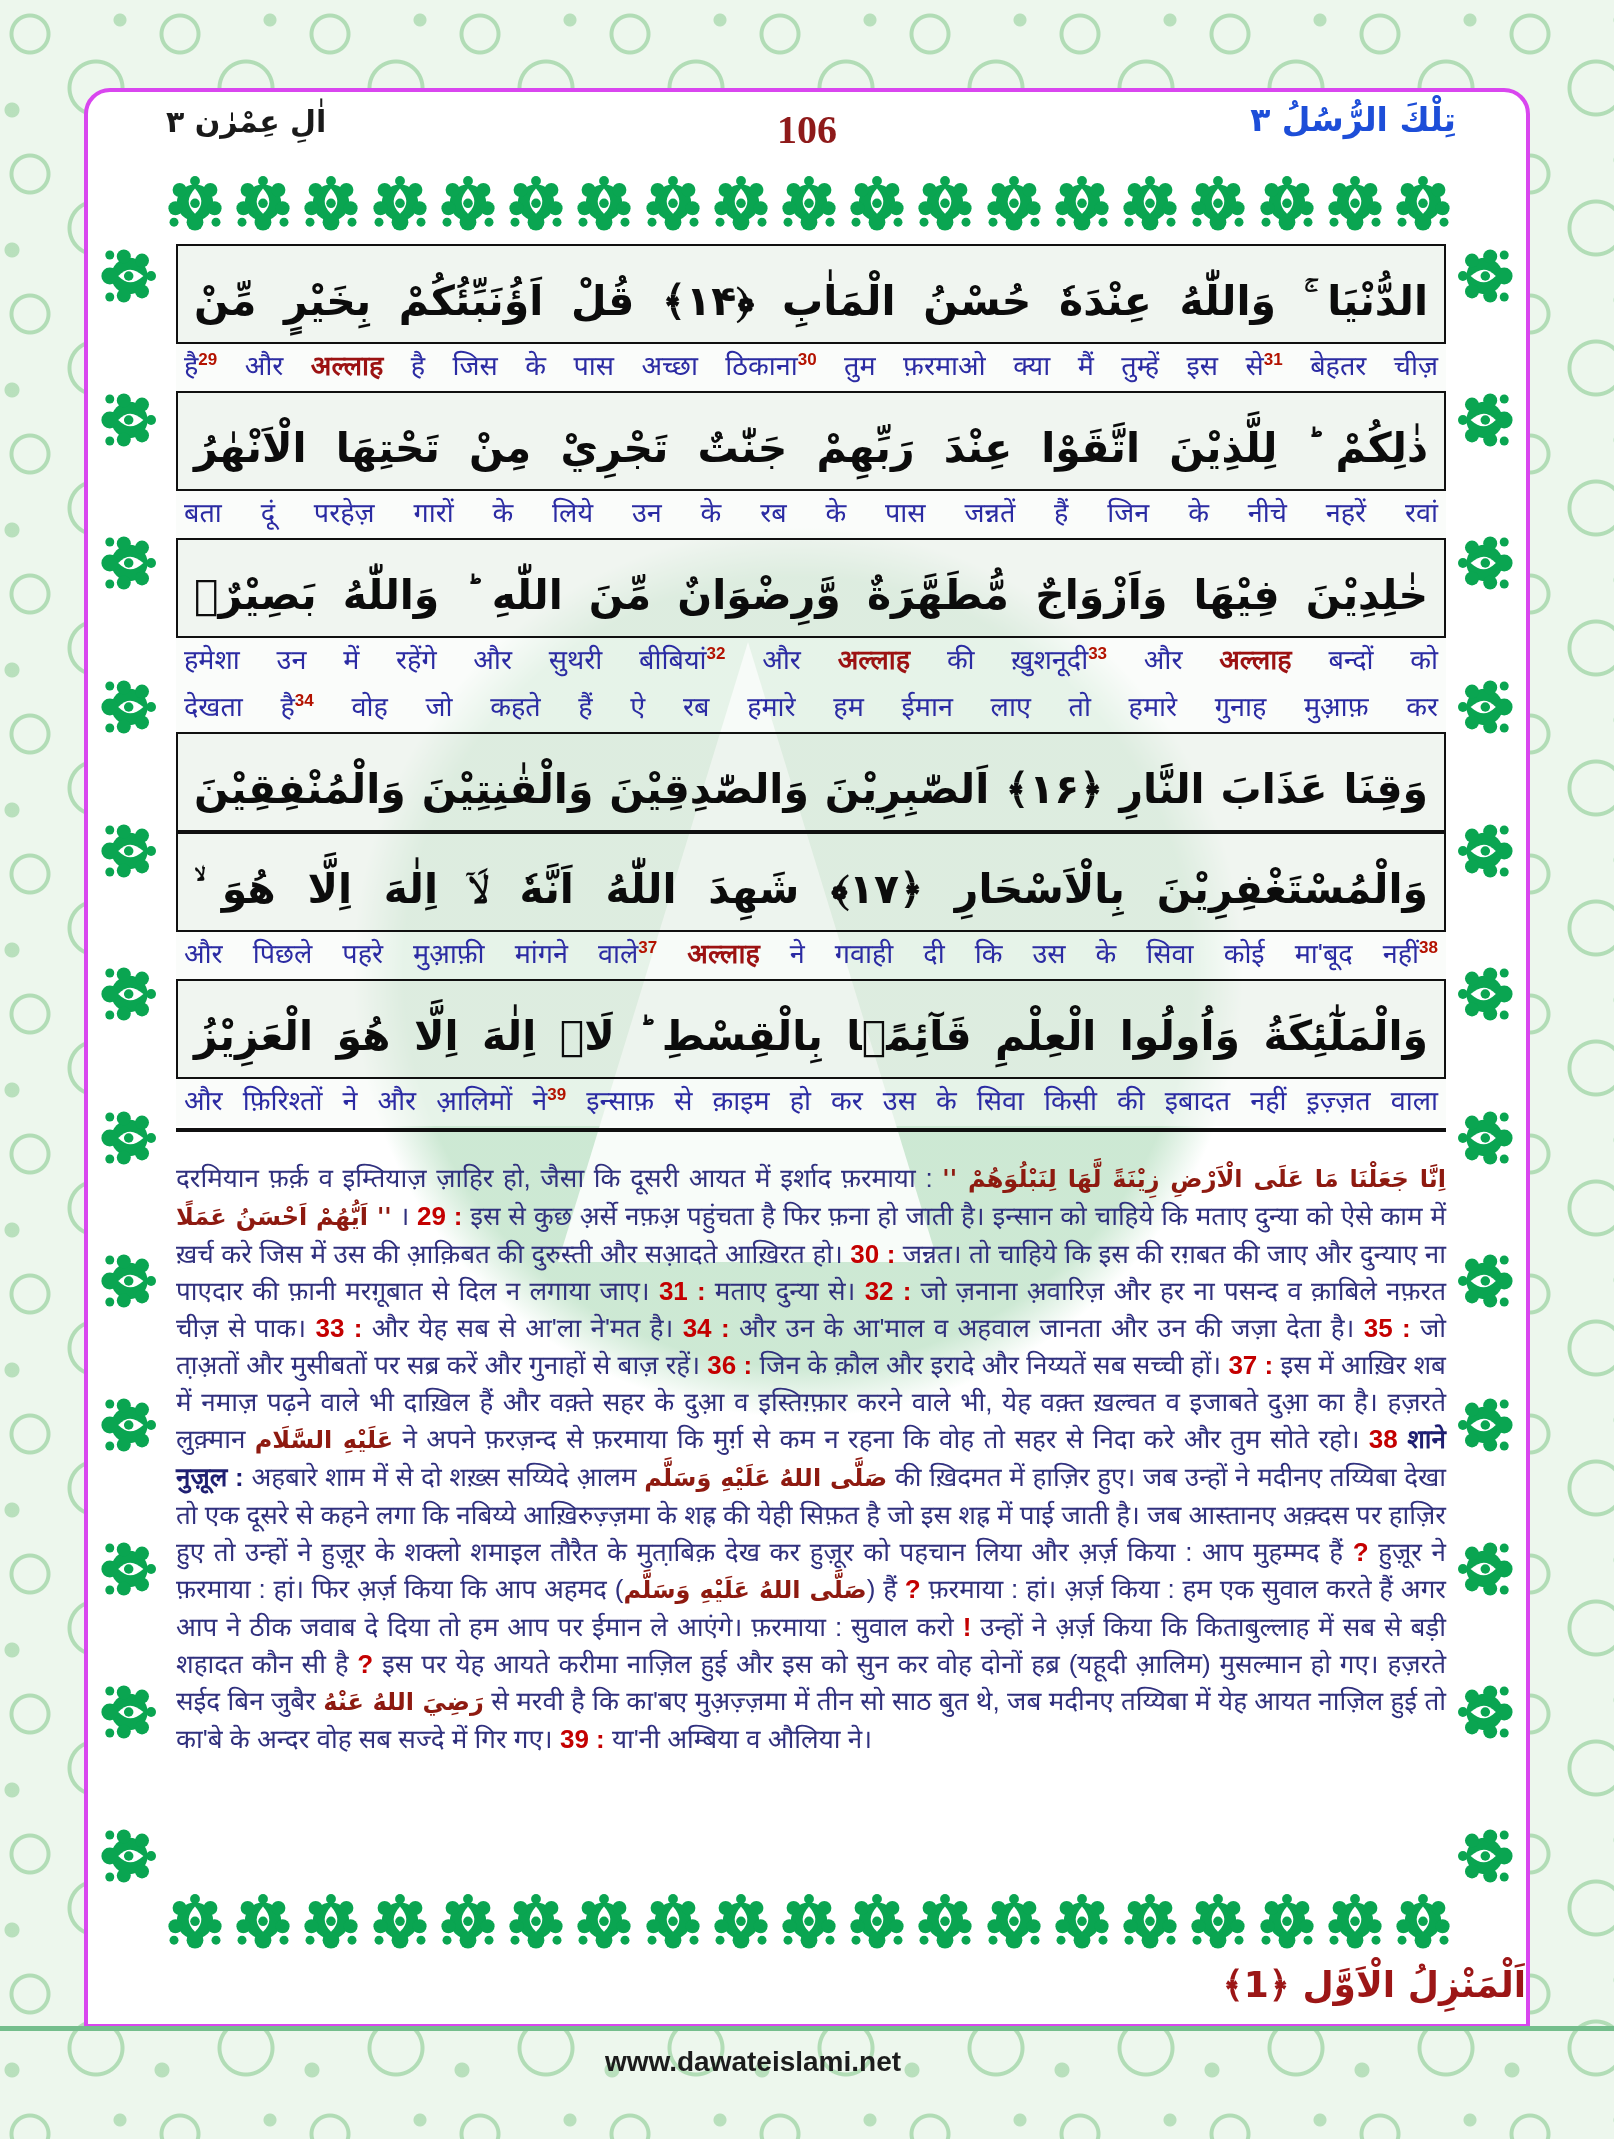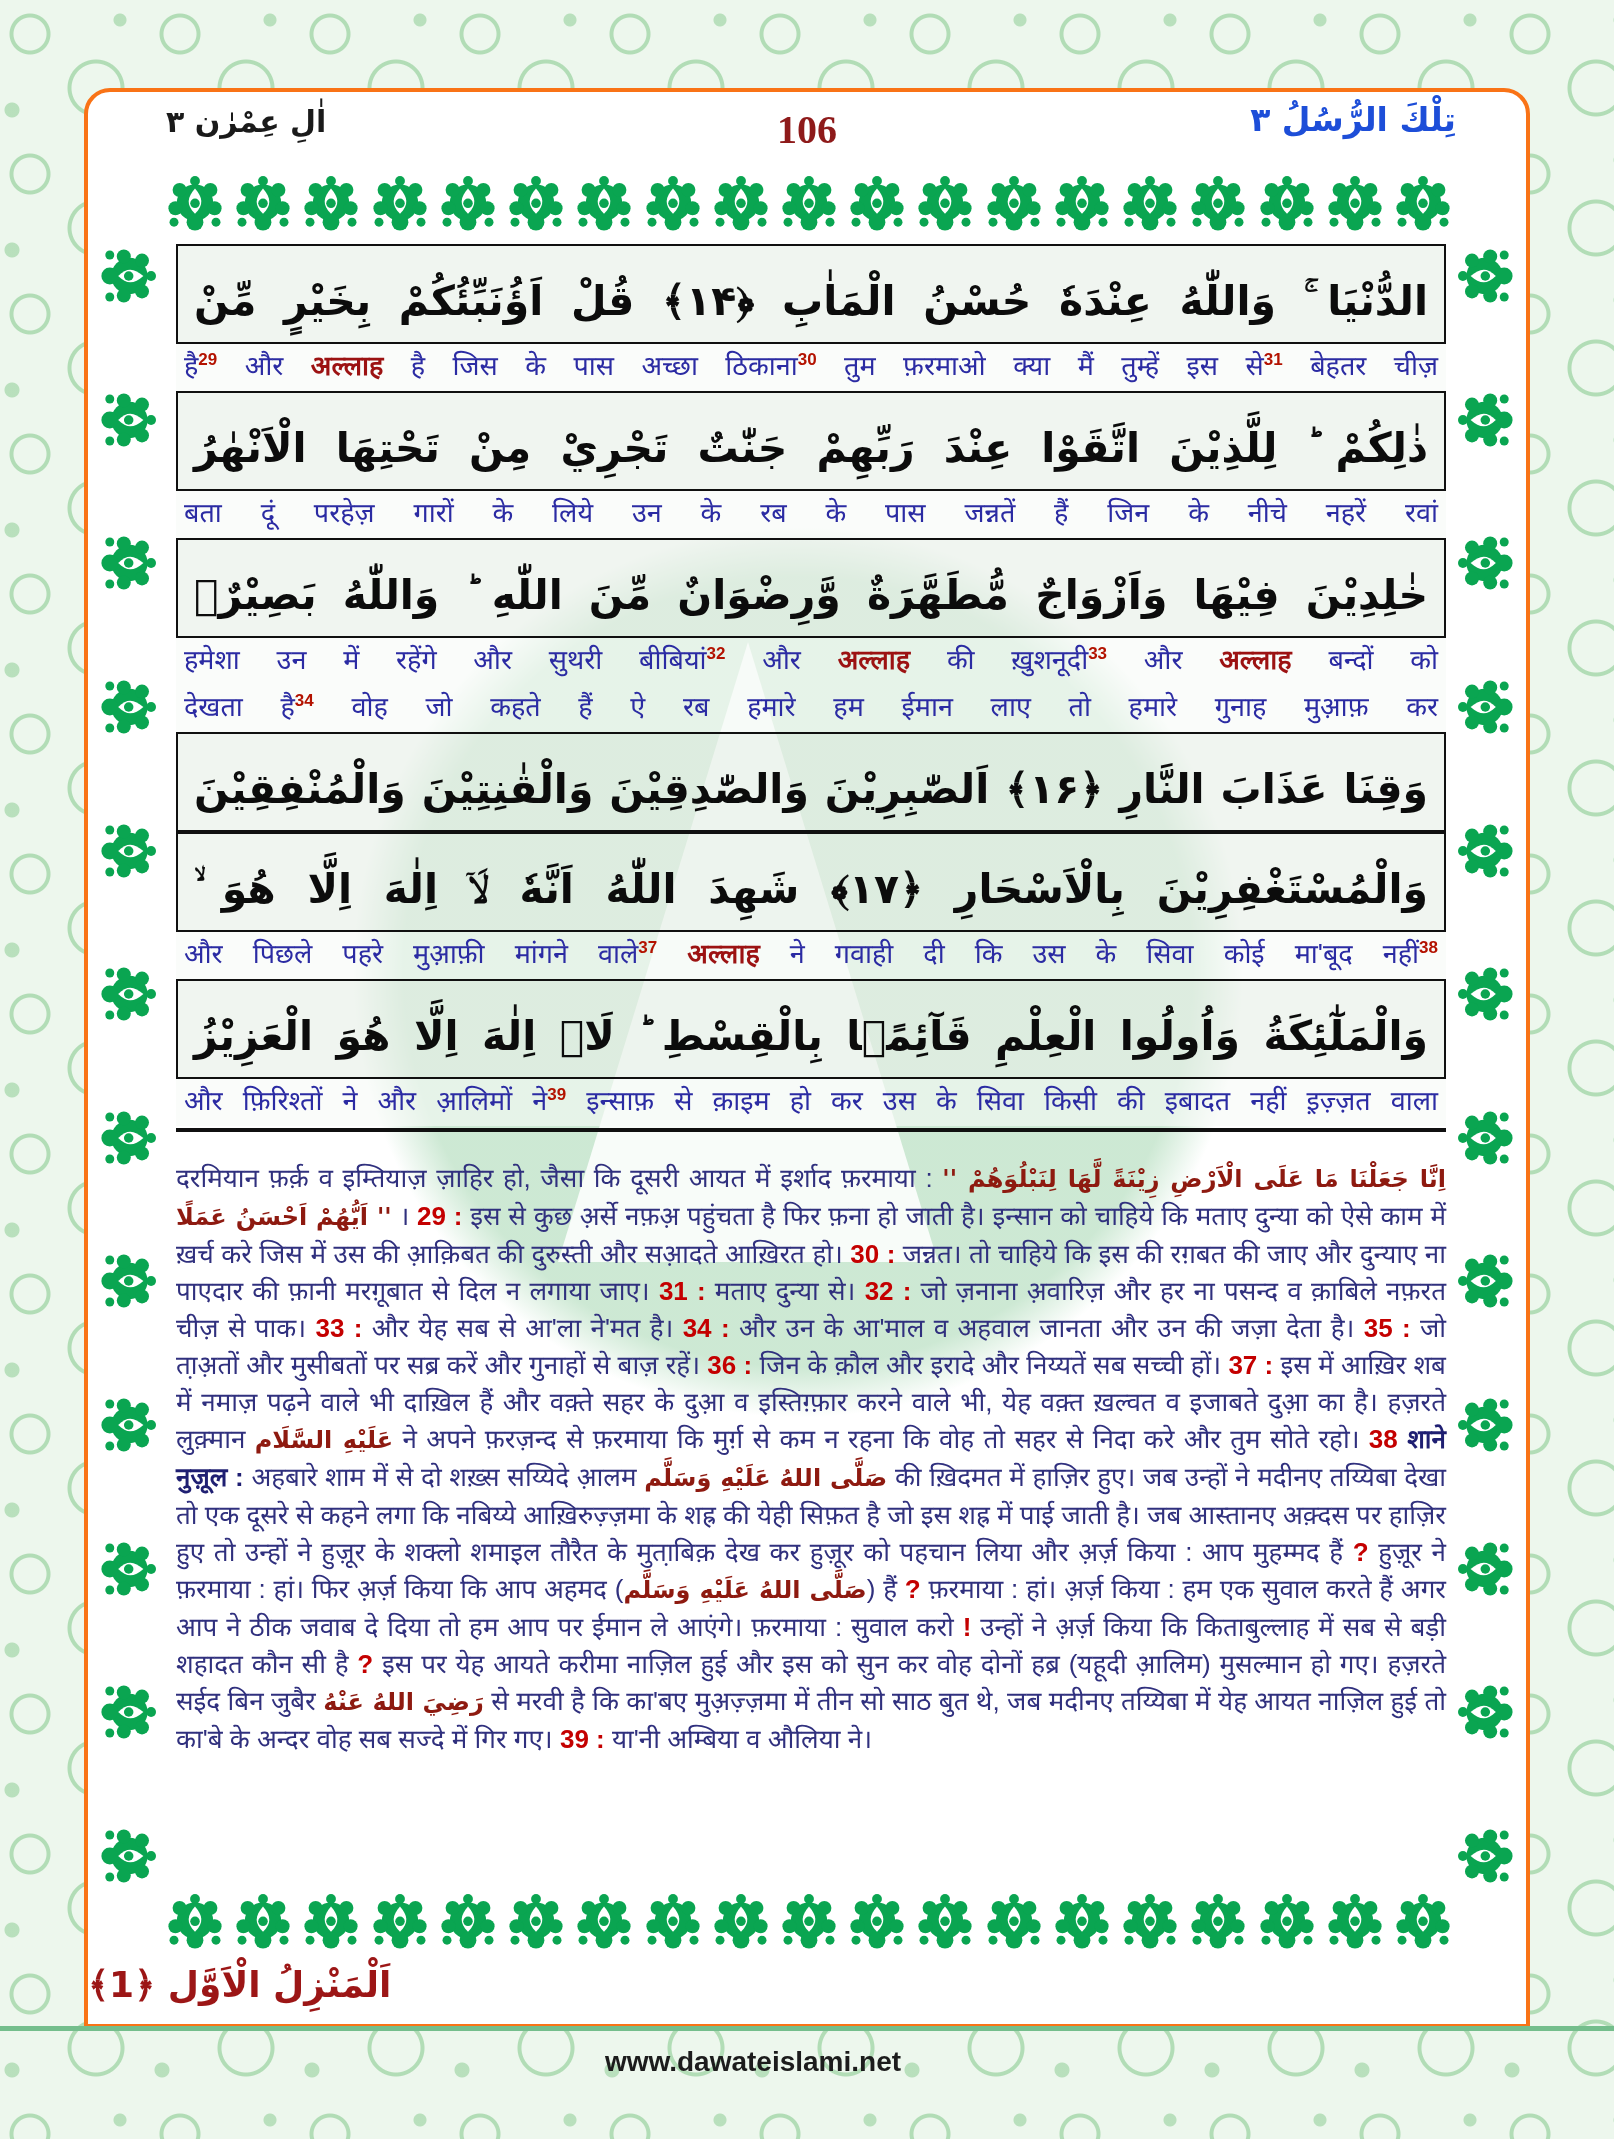--- a/index.html
+++ b/index.html
@@ -9,21 +9,21 @@
     background-color:#edf7ed;
     background-image:
       radial-gradient(circle at 30px 34px, rgba(168,216,173,0) 16px, rgba(168,216,173,.85) 17px 20px, rgba(168,216,173,0) 21px),
       radial-gradient(circle at 96px 88px, rgba(168,216,173,0) 24px, rgba(168,216,173,.85) 25px 28px, rgba(168,216,173,0) 29px),
       radial-gradient(circle at 120px 20px, rgba(168,216,173,.75) 0 6px, rgba(168,216,173,0) 7px),
       radial-gradient(circle at 12px 110px, rgba(168,216,173,.75) 0 7px, rgba(168,216,173,0) 8px);
     background-size:150px 140px;
   }
   .page{
     position:absolute;left:84px;top:88px;width:1446px;height:1940px;
-    background:#ffffff;border:4px solid #f97316;border-radius:26px 26px 0 0;
+    background:#ffffff;border:4px solid #d946ef;border-radius:26px 26px 0 0;
     box-sizing:border-box;
   }
   
   .hdr-left{position:absolute;left:78px;top:12px;font-family:"DejaVu Sans",sans-serif;
     font-weight:bold;font-size:30px;color:#1a1a1a;direction:rtl;}
   .hdr-num{position:absolute;left:0;right:0;top:14px;text-align:center;
     font-family:"Liberation Serif","DejaVu Serif",serif;font-weight:bold;font-size:40px;color:#8e1a1a;}
   .hdr-right{position:absolute;right:70px;top:8px;font-family:"DejaVu Sans",sans-serif;
     font-weight:bold;font-size:33px;color:#1d4ed8;direction:rtl;}
   
@@ -57,21 +57,21 @@
   .seg-p{color:#2b2ba3;}
   .seg-a{color:#9c1212;font-weight:bold;}
   .seg-s{color:#b31200;font-weight:bold;font-size:17px;vertical-align:super;line-height:0;}
   .separator{height:4px;background:#101010;margin:2px 0 8px 0;}
   .footnotes{font-size:26px;line-height:37px;color:#30307e;text-align:justify;margin-top:28px;}
   .footnotes .seg-p{color:#30307e;}
   .seg-n{color:#c40000;font-weight:bold;}
   .seg-q{color:#8e1a10;font-family:"DejaVu Sans",sans-serif;font-weight:bold;font-size:24px;}
   .seg-b{color:#1f1f72;font-weight:bold;}
   
-  .manzil{position:absolute;left:0;right:0;top:1872px;text-align:left;
+  .manzil{position:absolute;left:0;right:0;top:1872px;text-align:right;
     font-family:"DejaVu Sans",sans-serif;font-weight:bold;font-size:36px;color:#9c1616;direction:rtl;}
   .bottom-rule{position:absolute;left:0;top:2026px;width:1614px;height:5px;background:#74be8c;}
   .website{position:absolute;left:0;top:2046px;width:1450px;text-align:center;
     font-size:28px;font-weight:bold;color:#1c1c1c;padding-left:28px;}
 </style>
 </head>
 <body>
 
 <div class="page">
   <div class="hdr-left">اٰلِ عِمْرٰن ٣</div>

